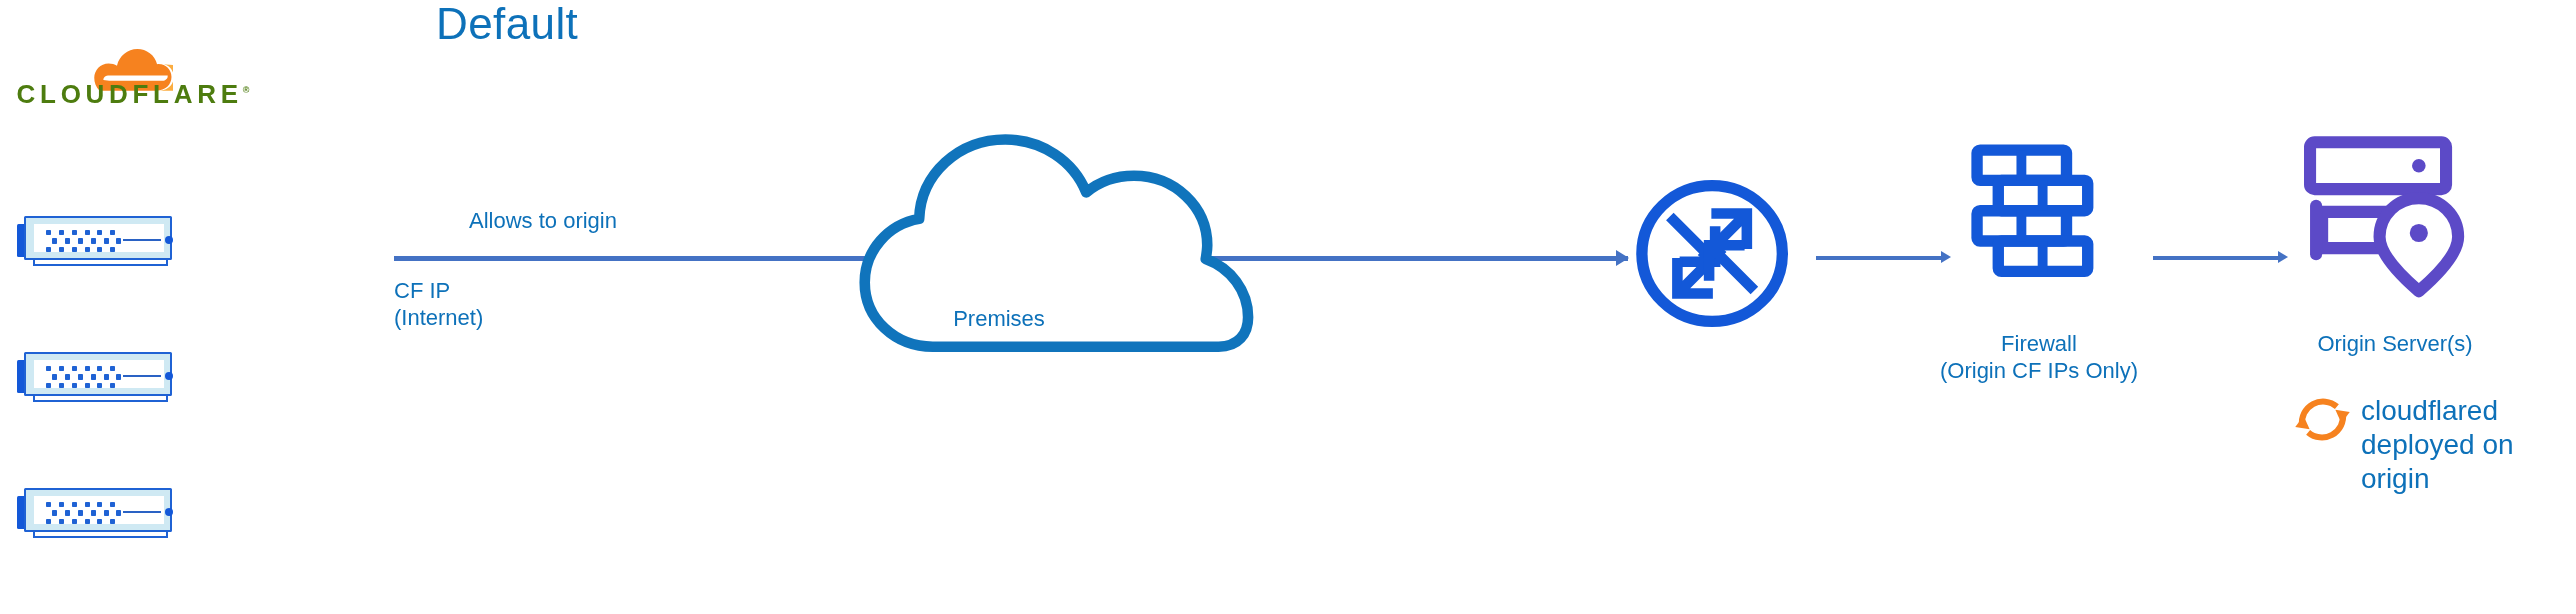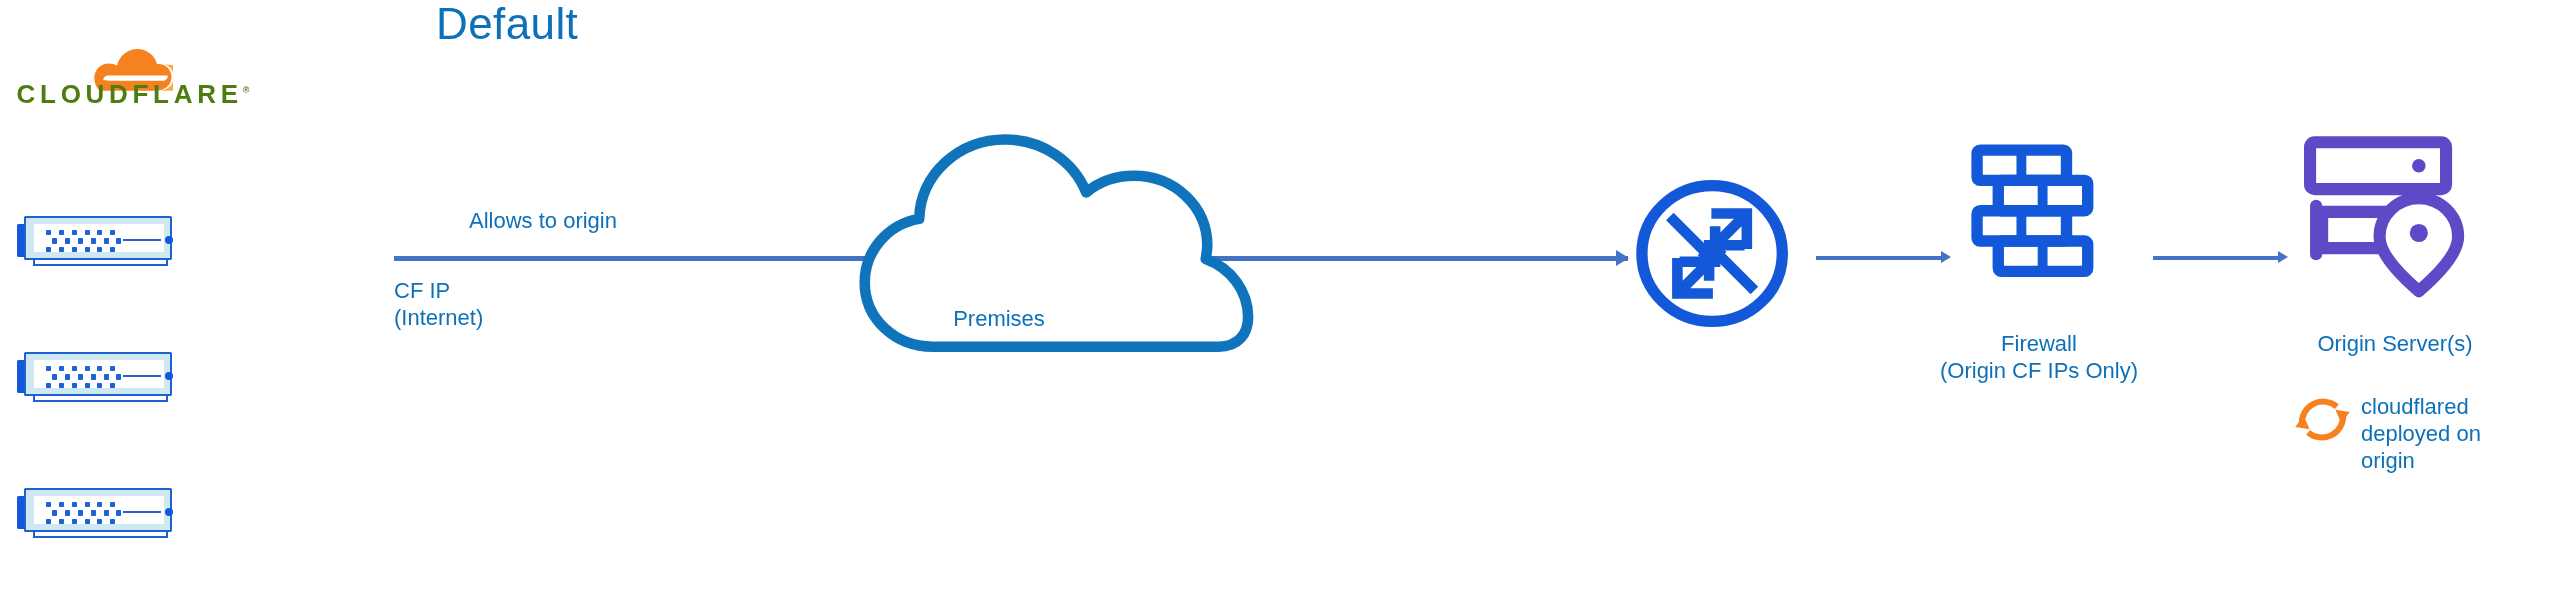--- a/index.html
+++ b/index.html
@@ -144,21 +144,21 @@
   }
   .lbl.center { text-align: center; }
   .lbl.nowrap { white-space: nowrap; }
 
   #label-request-to-origin { left: 469px; top: 208px; font-size: 22px; }
   #label-cf-ip { left: 394px; top: 278px; font-size: 22px; }
   #label-internet { left: 897px; top: 306px; width: 204px; font-size: 22px; }
   #label-cpe { left: 1495px; top: 341px; width: 356px; font-size: 22px; }
   #label-firewall { left: 1865px; top: 331px; width: 348px; font-size: 22px; }
   #label-origin { left: 2236px; top: 331px; width: 318px; font-size: 22px; }
-  #label-cloudflared { left: 2361px; top: 394px; width: 174px; font-size: 22px; }
+  #label-cloudflared { left: 2361px; top: 394px; width: 174px; font-size: 28px; }
 
   
   #internet-cloud { left: 836px; top: 106px; }
   #cpe-icon { left: 1631px; top: 178px; }
   #firewall-icon { left: 1971px; top: 144px; }
   #origin-icon { left: 2304px; top: 136px; }
   #cloudflared-icon { left: 2293px; top: 390px; }
 </style>
 </head>
 <body>

